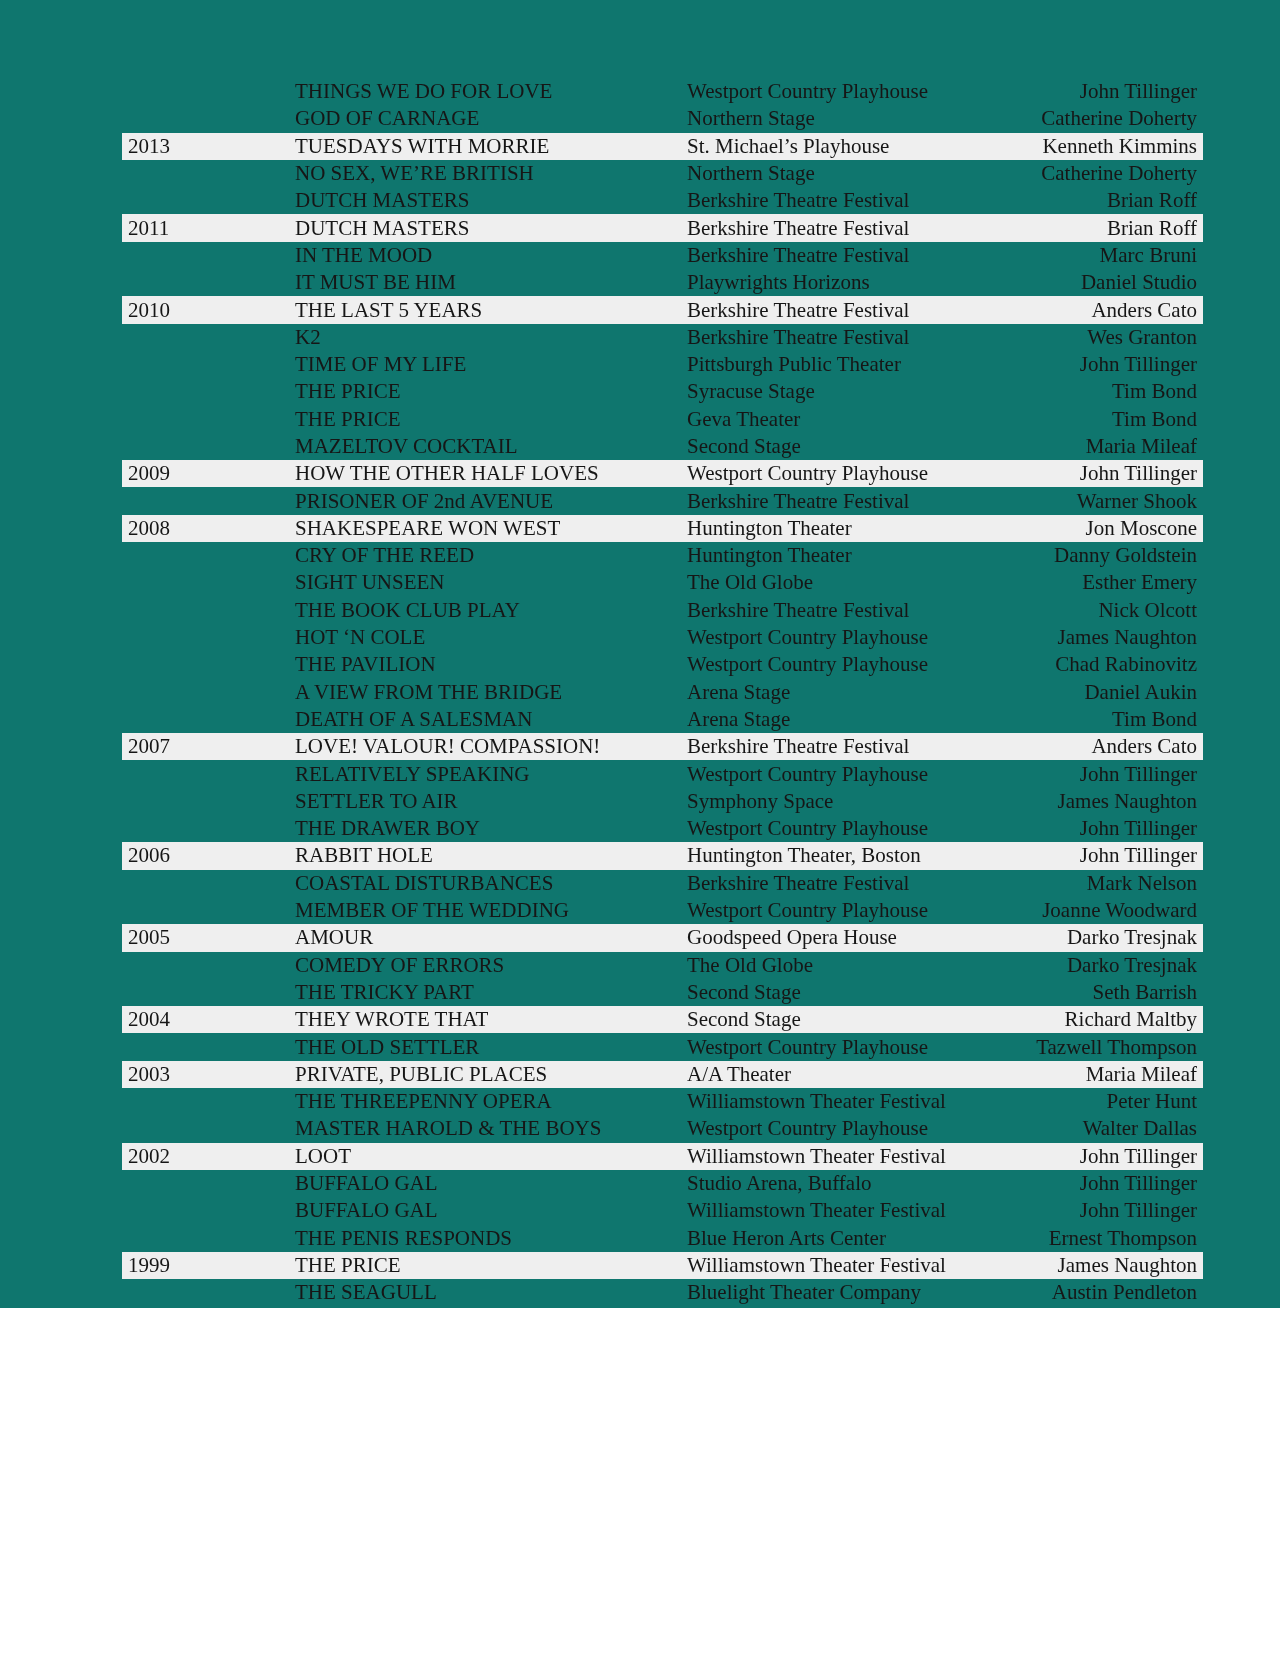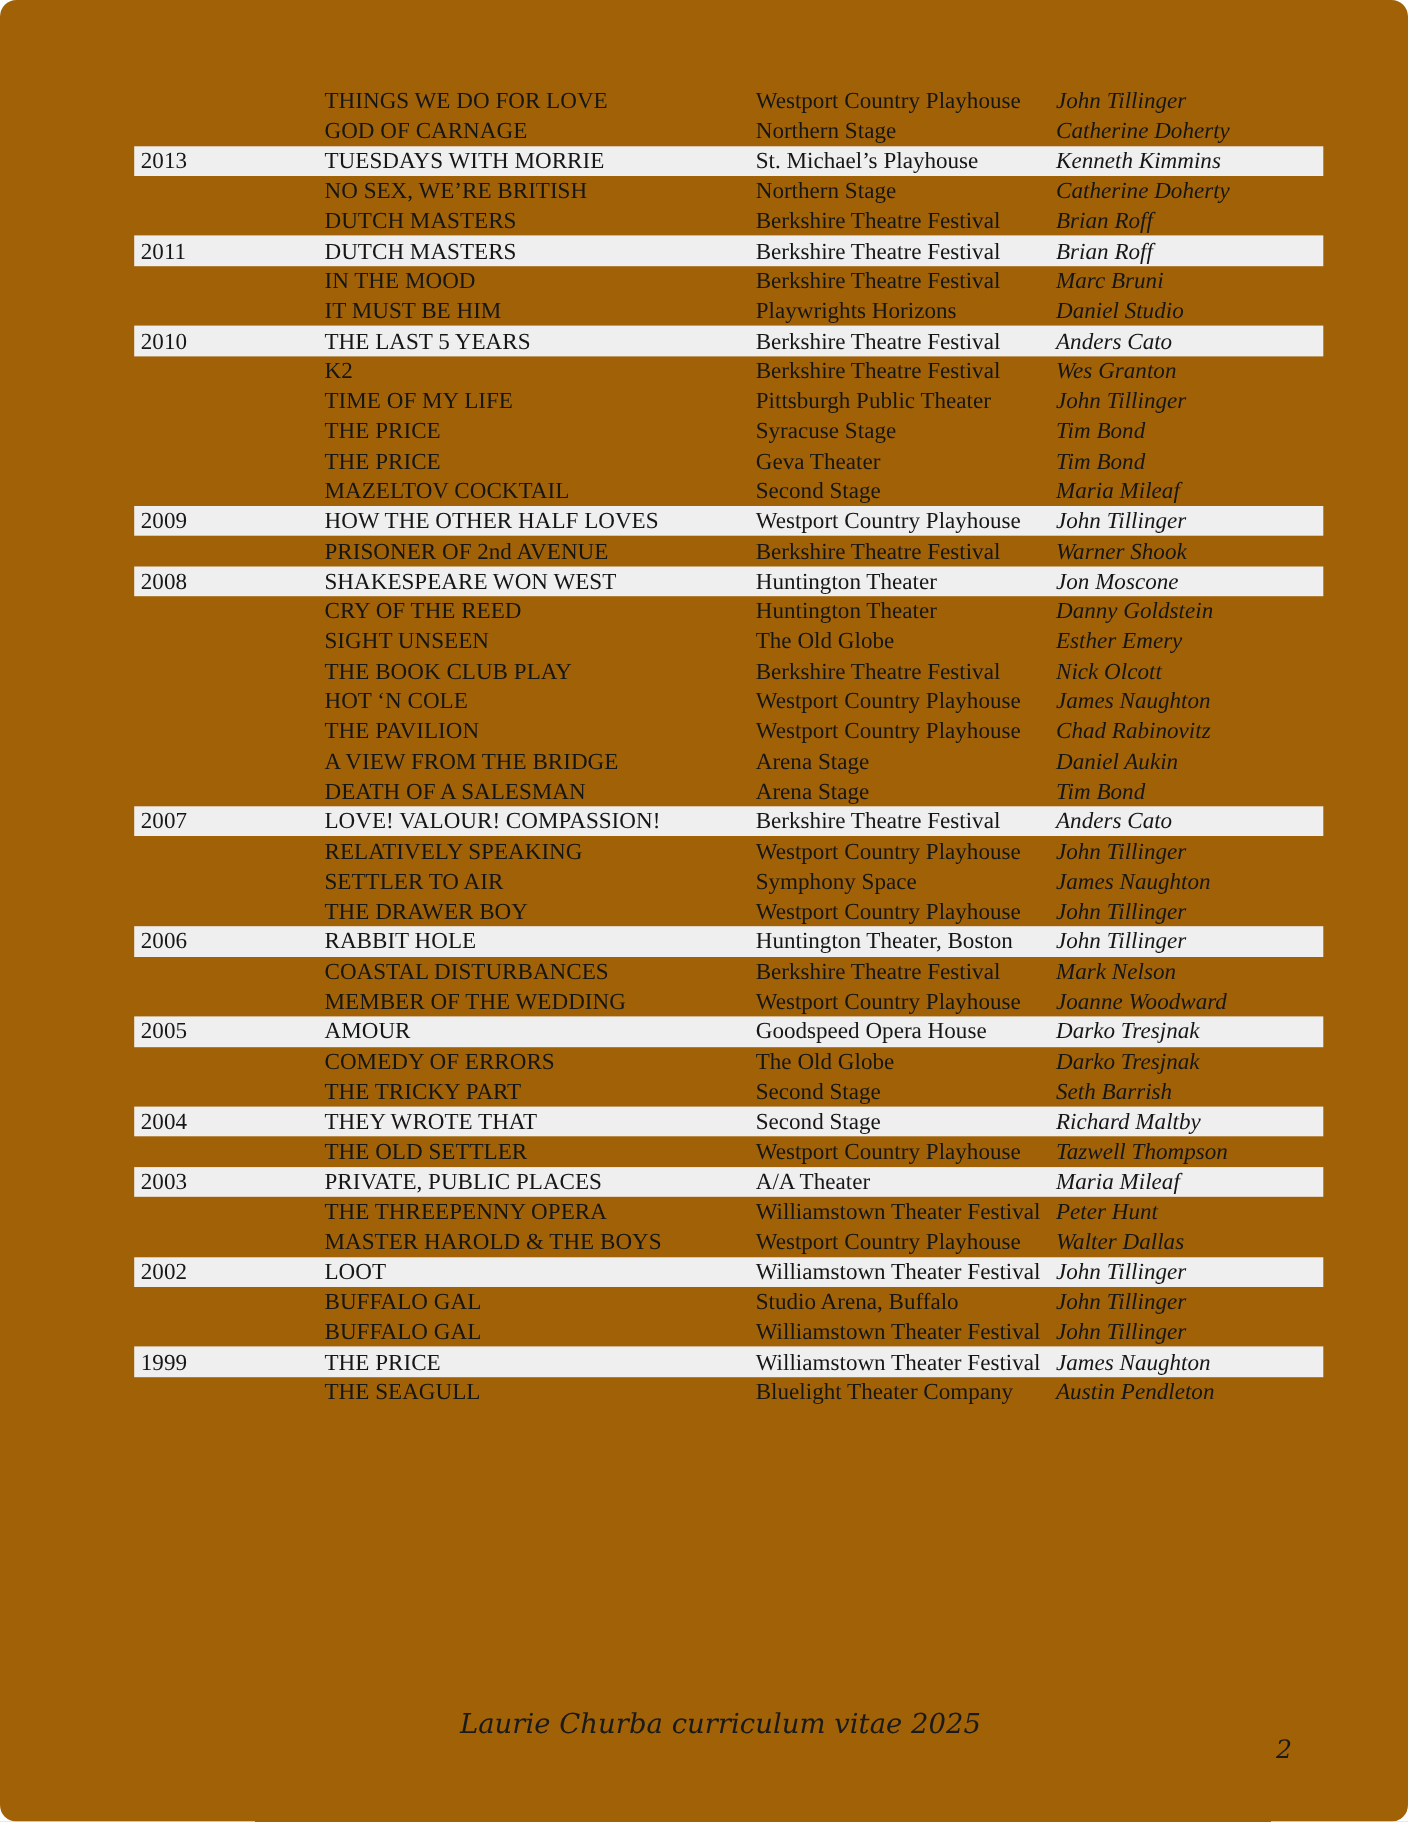--- a/index.html
+++ b/index.html
@@ -3,26 +3,25 @@
 <meta charset="utf-8">
 <style>
   html, body {
     margin: 0;
     padding: 0;
     background: #ffffff;
   }
   .page {
     position: relative;
     width: 1280px;
-    height: 1656px;
-    background: #a16207;
+    height: 1308px;
+    background: #0f766e;
     font-family: "Liberation Serif", serif;
     color: #161616;
     overflow: hidden;
-    border-radius: 15px;
   }
   .credits-table {
     position: absolute;
     left: 122px;
     top: 78px;
     width: 1081px;
   }
   .row {
     display: grid;
     grid-template-columns: 173px 392px 273px auto;
@@ -32,21 +31,21 @@
   .row.hl {
     background: var(--stripe, #efefef);
   }
   .cell {
     font-size: 21px;
     line-height: 1;
     white-space: nowrap;
     overflow: visible;
   }
   .cell.year { padding-left: 6px; }
-  .cell.director { padding-right: 6px; font-style: italic; }
+  .cell.director { text-align: right; padding-right: 6px; }
   .footer-caption {
     position: absolute;
     left: 0;
     right: 0;
     top: 1552px;
     text-align: center;
     transform: translateX(15px);
     font-family: "DejaVu Serif", serif;
     font-style: italic;
     font-size: 25px;
@@ -357,20 +356,26 @@
   </div>
 
   <div class="row">
     <div class="cell year"></div>
     <div class="cell title">BUFFALO GAL</div>
     <div class="cell theater">Williamstown Theater Festival</div>
     <div class="cell director">John Tillinger</div>
   </div>
 
 
+  <div class="row">
+    <div class="cell year"></div>
+    <div class="cell title">THE PENIS RESPONDS</div>
+    <div class="cell theater">Blue Heron Arts Center</div>
+    <div class="cell director">Ernest Thompson</div>
+  </div>
 
   <div class="row hl">
     <div class="cell year">1999</div>
     <div class="cell title">THE PRICE</div>
     <div class="cell theater">Williamstown Theater Festival</div>
     <div class="cell director">James Naughton</div>
   </div>
 
   <div class="row">
     <div class="cell year"></div>

